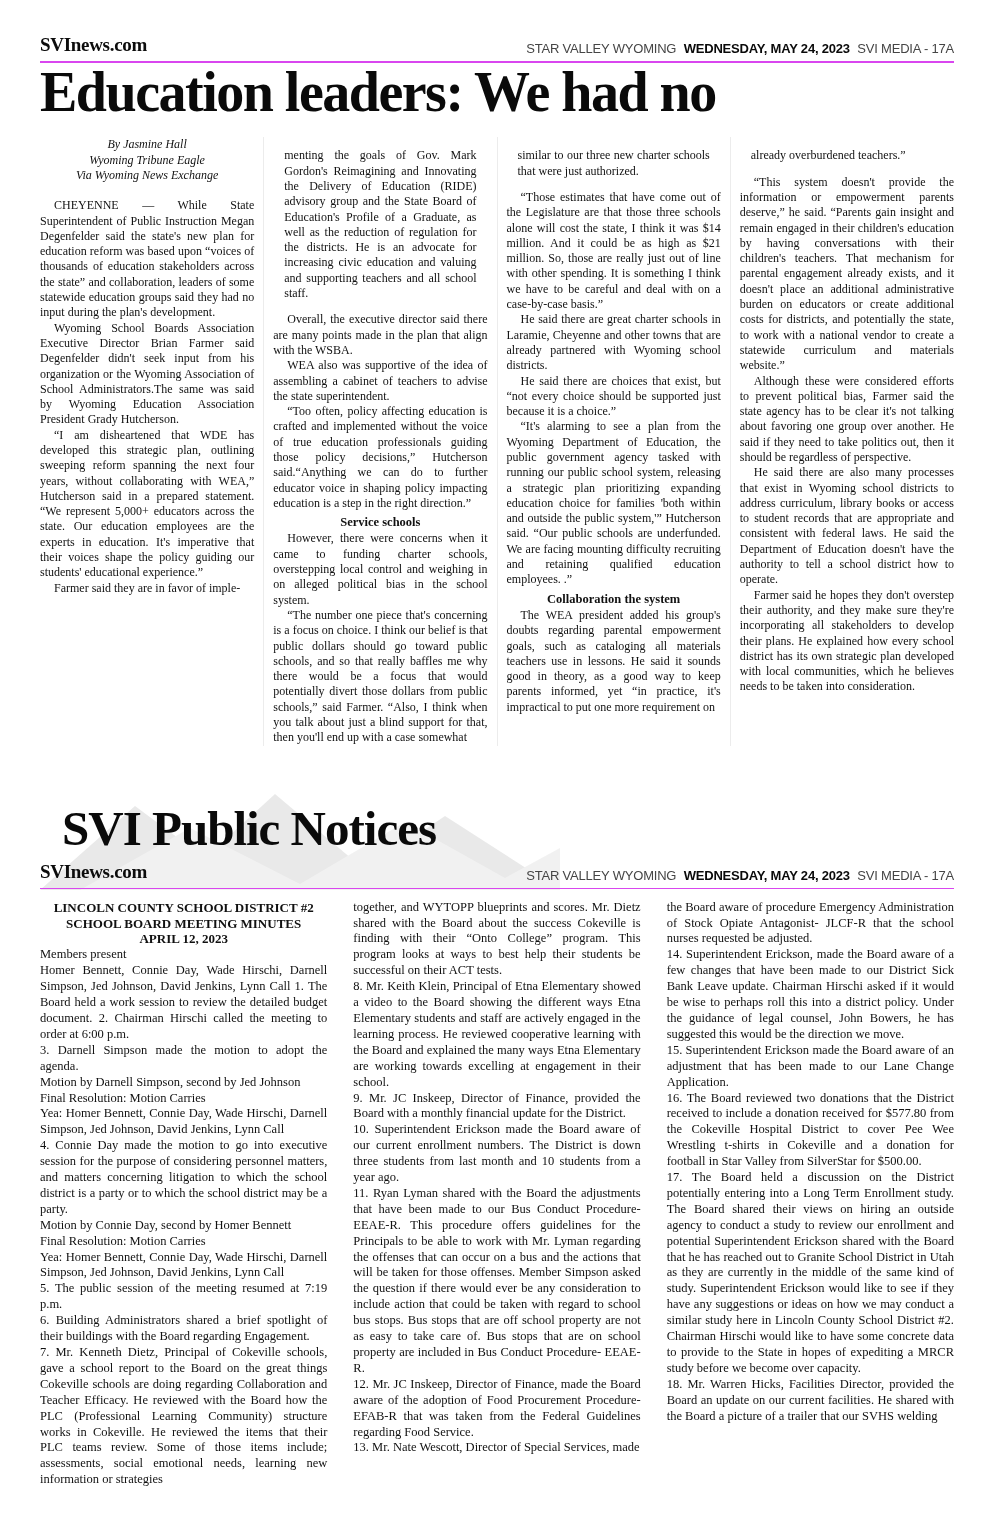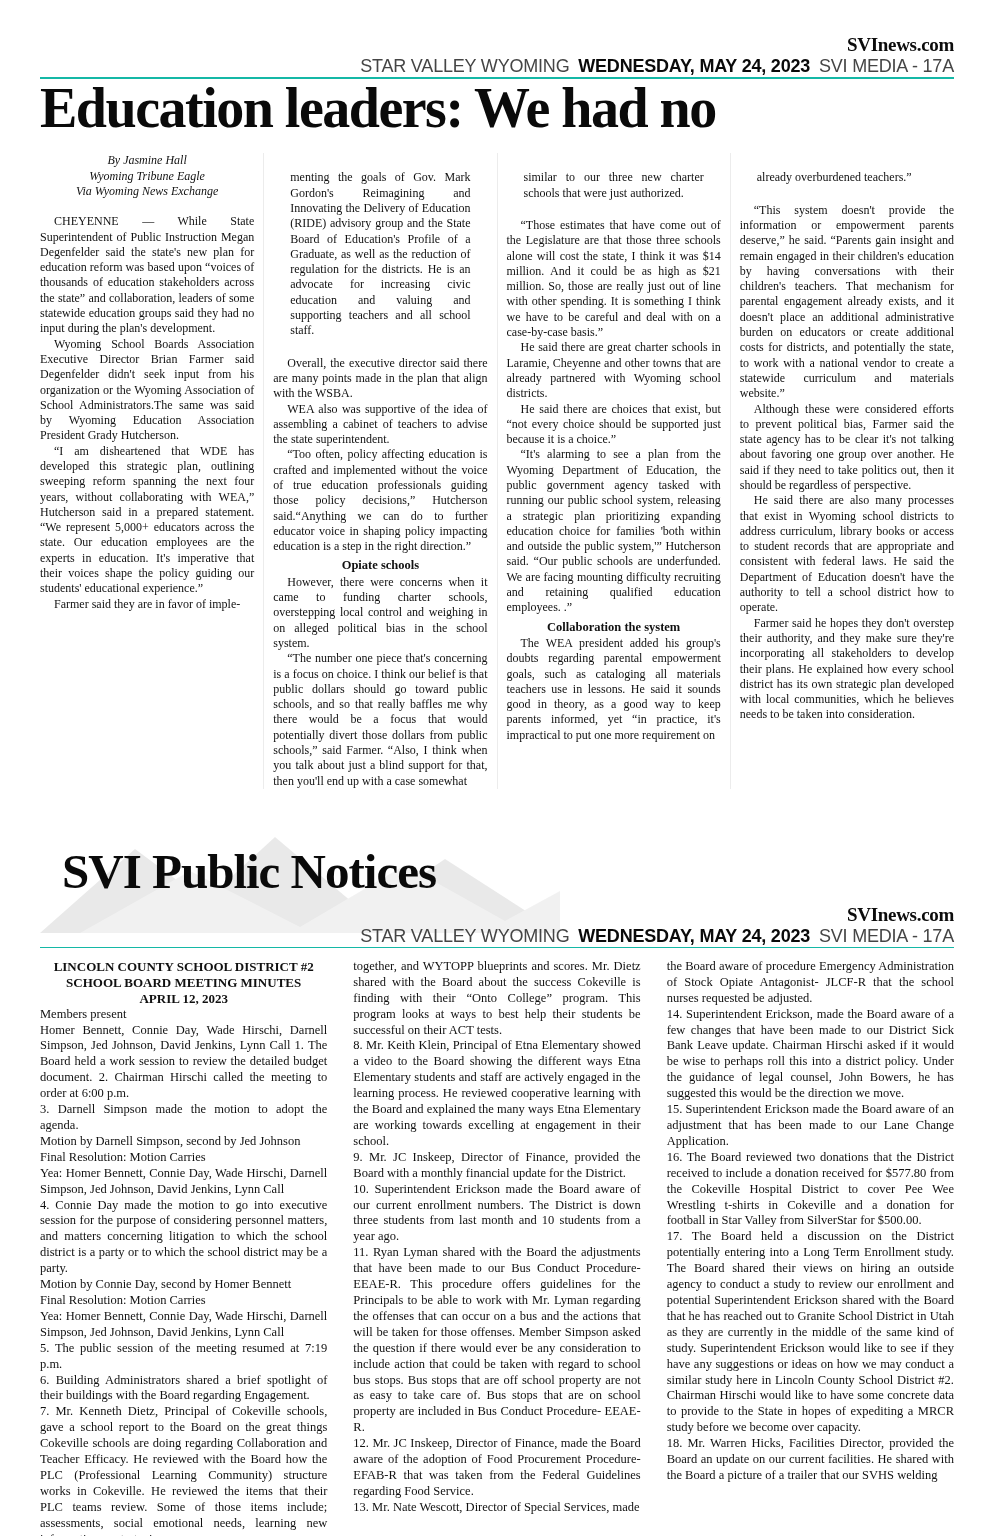--- a/index.html
+++ b/index.html
@@ -6,29 +6,29 @@
   html,body { margin:0; padding:0; background:#ffffff; }
   .page {
     width: 994px; height: 1536px; position: relative; overflow: hidden;
     background: #ffffff; color: #111;
     font-family: "Liberation Serif", serif;
     padding: 34px 40px 0 40px;
   }
   
   .masthead {
     display: flex; justify-content: space-between; align-items: flex-end;
-    border-bottom: 2px solid #14b8a6;  flex-direction: column;
+    border-bottom: 2px solid #d946ef; padding-bottom: 5px;
   }
   .site-name {
     font-family: "Liberation Serif", serif;
     font-weight: 700; font-size: 19px; letter-spacing: -0.3px; color: #0c0c0c;
   }
   .dateline {
     font-family: "Liberation Sans", sans-serif;
-    font-size: 18px; color: #454545; letter-spacing: -0.2px;
+    font-size: 13px; color: #454545; letter-spacing: -0.2px;
   }
   .dateline .part { margin-left: 4px; }
   .dateline .strong { font-weight: 700; color: #0a0a0a; }
   
   .headline {
     margin: 0 0 0 0;
     font-weight: 700; font-size: 56px; line-height: 1.06; letter-spacing: -1.5px;
     color: #0a0a0a;
   }
   
@@ -36,21 +36,21 @@
   .acol {
     flex: 1 1 0; padding: 0 9px;
     font-size: 12px; line-height: 15.3px;
   }
   .acol:first-child { padding-left: 0; }
   .acol:last-child { padding-right: 0; }
   .acol + .acol { border-left: 1px solid #ececec; }
   .byline { margin: 0; text-align: center; font-style: italic; font-size: 12px; }
   .gap { height: 15px; margin: 0; }
   .p    { margin: 0; text-align: justify; text-indent: 14px; }
-  .cont { margin: 17px; text-align: justify; }
+  .cont { margin: 11px; text-align: justify; }
   .subhead { margin: 4px 0 1px 0; text-align: center; font-weight: 700; font-size: 12.5px; }
   
   .notices { margin-top: 54px; position: relative; }
   .mountain { position: absolute; left: 0; top: -14px; z-index: 0; opacity: 0.45; }
   .notices-title {
     position: relative; z-index: 1;
     margin: 16px 0 4px 22px;
     font-weight: 700; font-size: 49px; letter-spacing: -1px; color: #0a0a0a;
   }
   .notices .masthead { position: relative; z-index: 1; border-bottom-width: 1.5px; }
@@ -87,21 +87,21 @@
         <p class="p">CHEYENNE — While State Superintendent of Public Instruction Megan Degenfelder said the state's new plan for education reform was based upon “voices of thousands of education stakeholders across the state” and collaboration, leaders of some statewide education groups said they had no input during the plan's development.</p>
         <p class="p">Wyoming School Boards Association Executive Director Brian Farmer said Degenfelder didn't seek input from his organization or the Wyoming Association of School Administrators.The same was said by Wyoming Education Association President Grady Hutcherson.</p>
         <p class="p">“I am disheartened that WDE has developed this strategic plan, outlining sweeping reform spanning the next four years, without collaborating with WEA,” Hutcherson said in a prepared statement. “We represent 5,000+ educators across the state. Our education employees are the experts in education. It's imperative that their voices shape the policy guiding our students' educational experience.”</p>
         <p class="p">Farmer said they are in favor of imple-</p>
       </div>
       <div class="acol">
         <p class="cont">menting the goals of Gov. Mark Gordon's Reimagining and Innovating the Delivery of Education (RIDE) advisory group and the State Board of Education's Profile of a Graduate, as well as the reduction of regulation for the districts. He is an advocate for increasing civic education and valuing and supporting teachers and all school staff.</p>
         <p class="p">Overall, the executive director said there are many points made in the plan that align with the WSBA.</p>
         <p class="p">WEA also was supportive of the idea of assembling a cabinet of teachers to advise the state superintendent.</p>
         <p class="p">“Too often, policy affecting education is crafted and implemented without the voice of true education professionals guiding those policy decisions,” Hutcherson said.“Anything we can do to further educator voice in shaping policy impacting education is a step in the right direction.”</p>
-        <p class="subhead">Opiate schools</p>
+        <p class="subhead">Service schools</p>
         <p class="p">However, there were concerns when it came to funding charter schools, overstepping local control and weighing in on alleged political bias in the school system.</p>
         <p class="p">“The number one piece that's concerning is a focus on choice. I think our belief is that public dollars should go toward public schools, and so that really baffles me why there would be a focus that would potentially divert those dollars from public schools,” said Farmer. “Also, I think when you talk about just a blind support for that, then you'll end up with a case somewhat</p>
       </div>
       <div class="acol">
         <p class="cont">similar to our three new charter schools that were just authorized.</p>
         <p class="p">“Those estimates that have come out of the Legislature are that those three schools alone will cost the state, I think it was $14 million. And it could be as high as $21 million. So, those are really just out of line with other spending. It is something I think we have to be careful and deal with on a case-by-case basis.”</p>
         <p class="p">He said there are great charter schools in Laramie, Cheyenne and other towns that are already partnered with Wyoming school districts.</p>
         <p class="p">He said there are choices that exist, but “not every choice should be supported just because it is a choice.”</p>
         <p class="p">“It's alarming to see a plan from the Wyoming Department of Education, the public government agency tasked with running our public school system, releasing a strategic plan prioritizing expanding education choice for families 'both within and outside the public system,'” Hutcherson said. “Our public schools are underfunded. We are facing mounting difficulty recruiting and retaining qualified education employees. .”</p>
         <p class="subhead">Collaboration the system</p>

